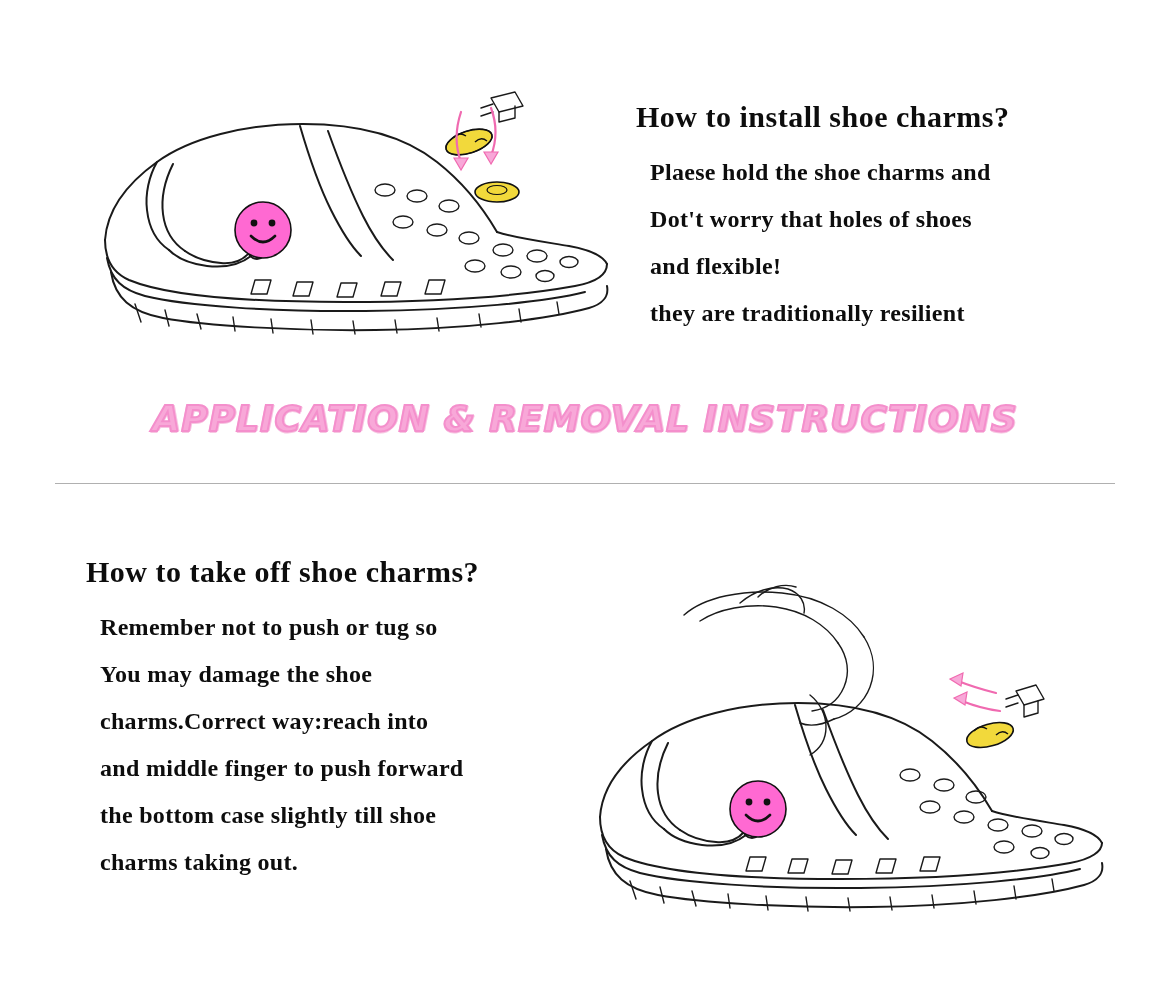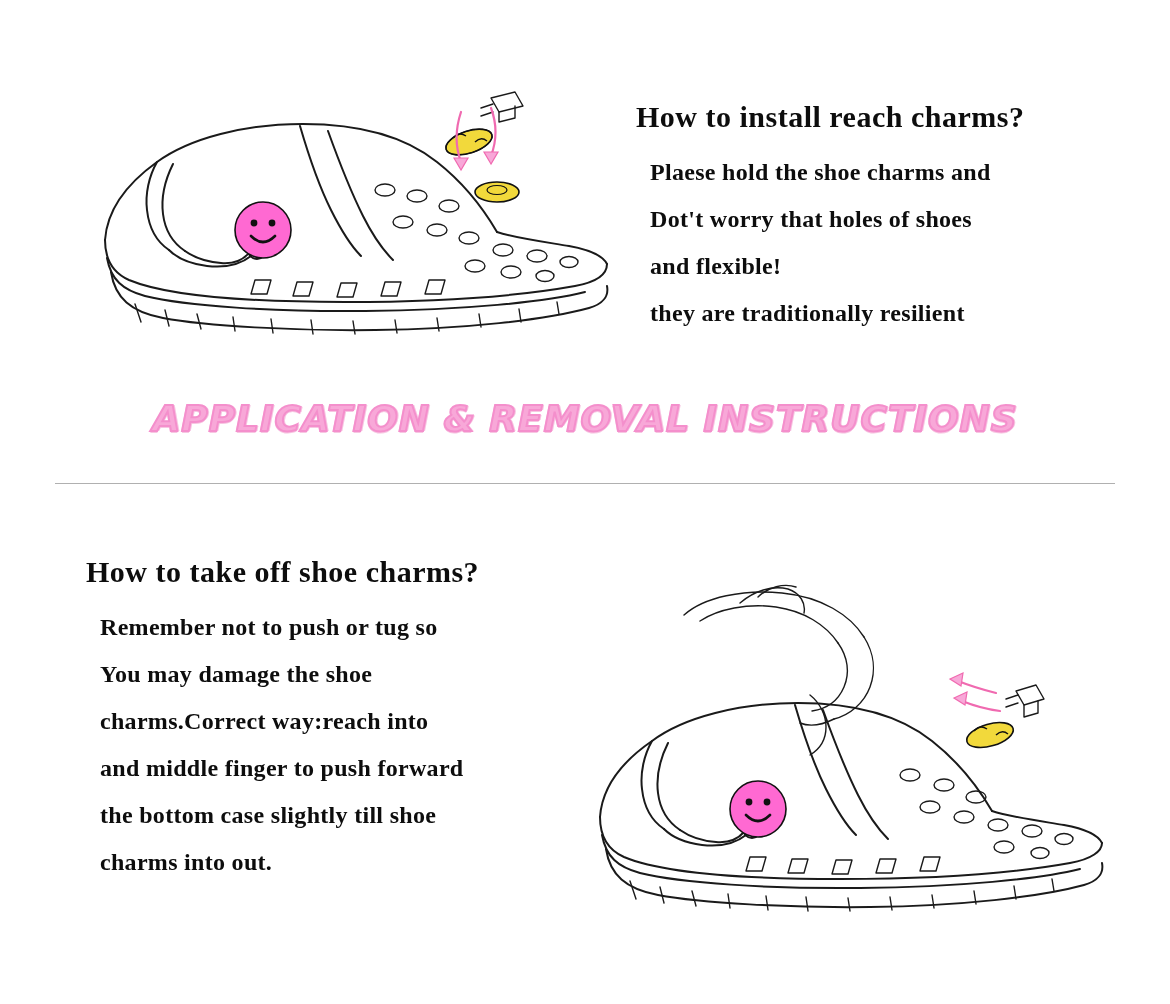--- a/index.html
+++ b/index.html
@@ -192,21 +192,21 @@
 
         <path class="arrow-pink" d="M416 22 C410 40 410 56 416 72"></path>
         <path class="arrow-pink-fill" d="M416 80 l-7 -12 l14 0 Z"></path>
         <path class="arrow-pink" d="M446 18 C452 34 452 50 446 66"></path>
         <path class="arrow-pink-fill" d="M446 74 l-7 -12 l14 0 Z"></path>
       </g>
     </svg>
   </div>
 
   <div class="text-block-top">
-    <h2 class="heading">How to install reach charms?</h2>
+    <h2 class="heading">How to install shoe charms?</h2>
     <p class="body-text">Plaese hold the shoe charms and</p>
     <p class="body-text">Dot't worry that holes of shoes</p>
     <p class="body-text">and flexible!</p>
     <p class="body-text">they are traditionally resilient</p>
   </div>
 </div>
 
 <div id="banner">
   <div id="banner-title">APPLICATION &amp; REMOVAL INSTRUCTIONS</div>
   <div id="divider"></div>
@@ -214,21 +214,21 @@
 
 <div id="bottom-section">
 
   <div class="text-block-bottom">
     <h2 class="heading">How to take off shoe charms?</h2>
     <p class="body-text">Remember not to push or tug so</p>
     <p class="body-text">You may damage the shoe</p>
     <p class="body-text">charms.Correct way:reach into</p>
     <p class="body-text">and middle finger to push forward</p>
     <p class="body-text">the bottom case slightly till shoe</p>
-    <p class="body-text">charms into out.</p>
+    <p class="body-text">charms taking out.</p>
   </div>
 
   <div class="shoe-wrap-bottom">
     <svg width="620" height="340" viewBox="0 0 620 340" aria-hidden="true">
 
       <path class="ln-thin" d="M140 40 C160 22 200 14 238 18 C278 22 306 40 320 62"></path>
       <path class="ln-thin" d="M156 46 C174 34 204 28 232 32 C260 36 282 50 294 68"></path>
       <path class="ln-thin" d="M196 28 C210 16 228 10 244 14 C256 18 262 28 260 38"></path>
       <path class="ln-thin" d="M214 22 C224 12 240 8 252 12"></path>
       <path class="ln-thin" d="M320 62 C330 78 332 96 326 112 C320 128 306 140 290 144"></path>

